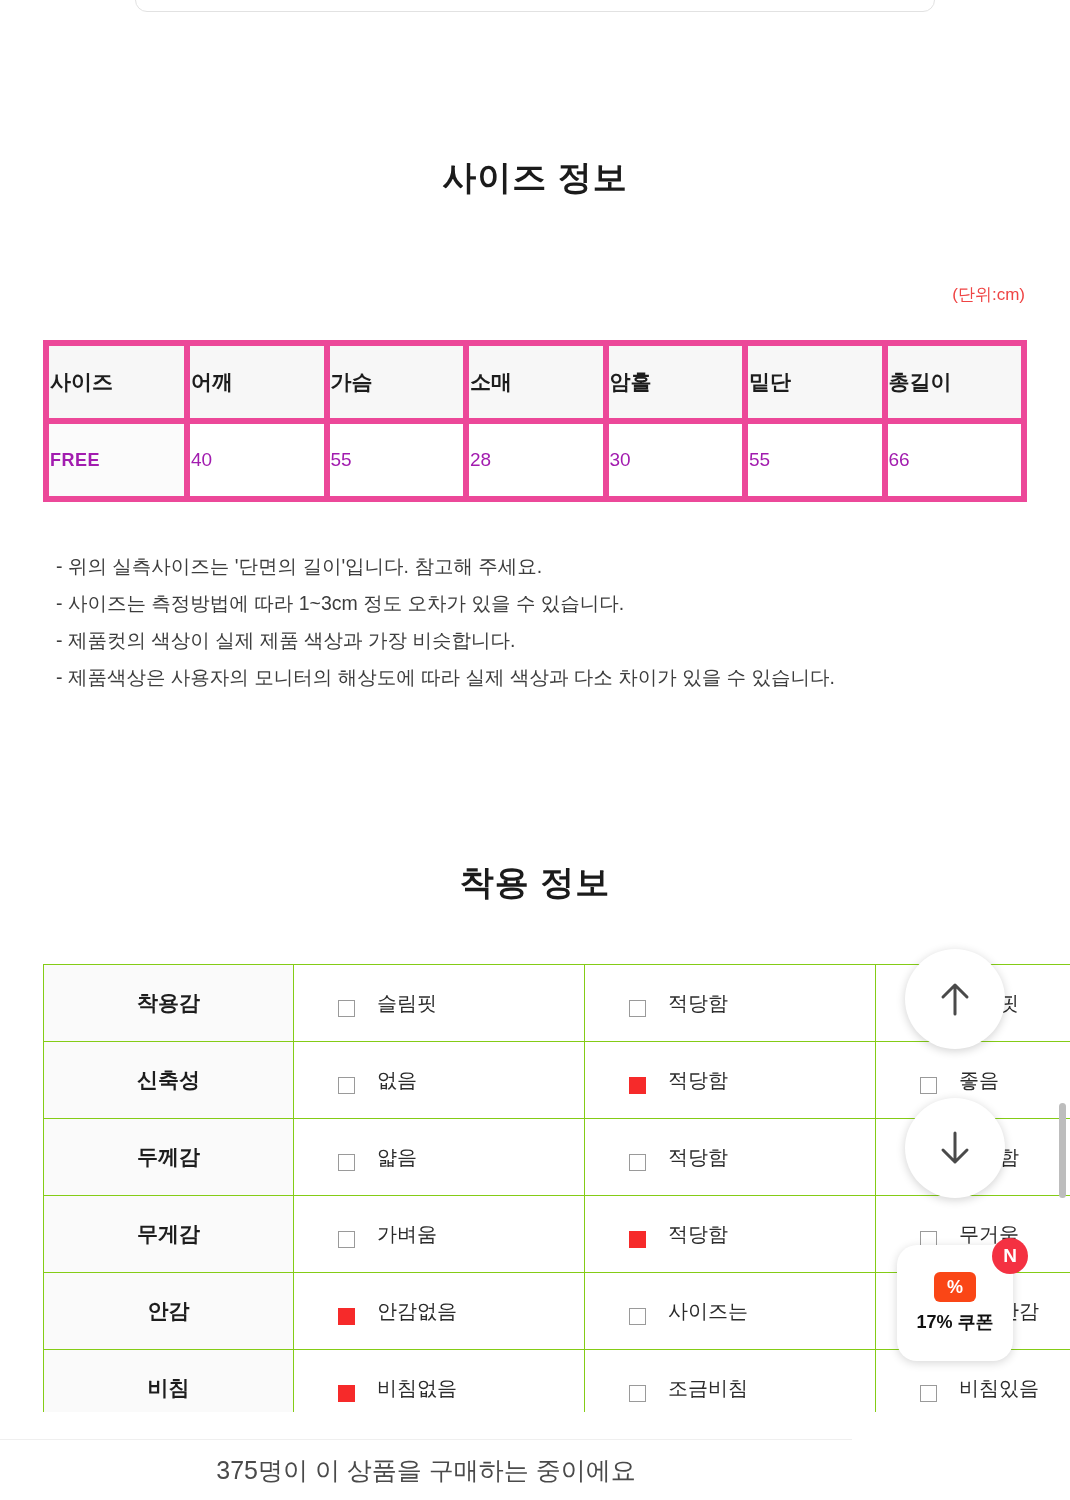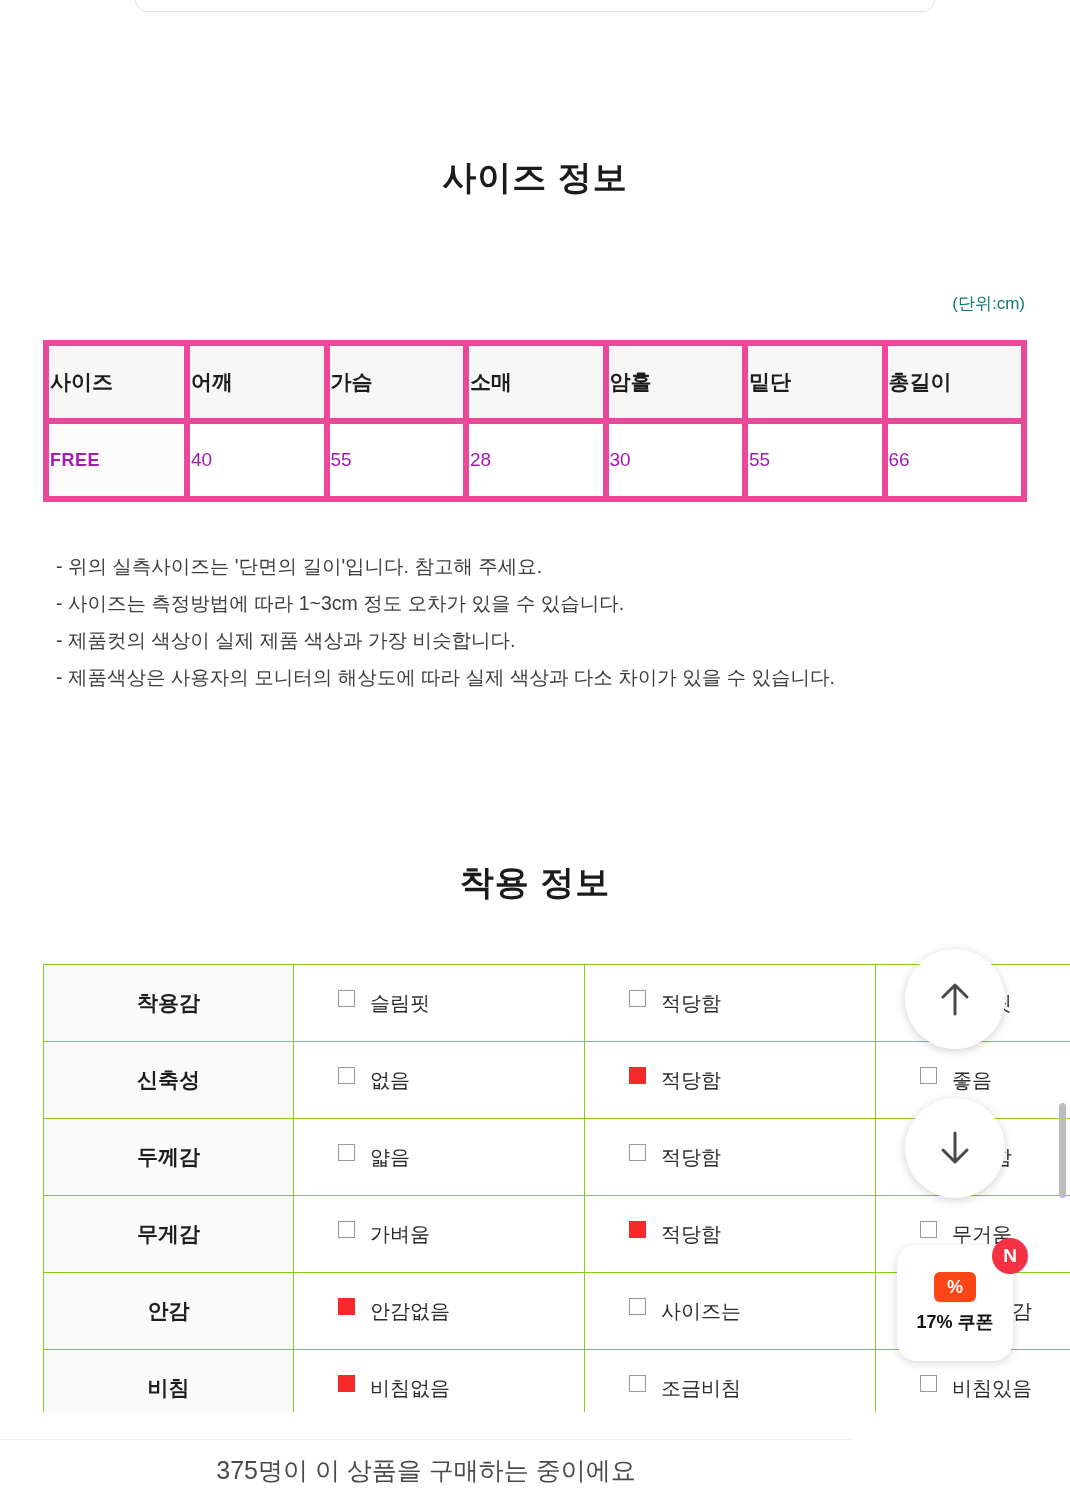--- a/index.html
+++ b/index.html
@@ -38,24 +38,24 @@
     font-weight: bold;
     letter-spacing: 1px;
     color: #1b1b1b;
   }
   #size-title { top: 127px; }
   #wear-title { top: 832px; text-align: center; }
 
   
   .unit-note {
     position: absolute;
-    top: 292px;
+    top: 283px;
     right: 45px;
     font-size: 17px;
-    color: #0f766e;
+    color: #ef4444;
     margin-left: 28px;
   }
 
   
   .size-table {
     position: absolute;
     top: 340px;
     left: 43px;
     width: 984px;
     border-collapse: collapse;
@@ -121,22 +121,22 @@
     color: #1d1d1d;
   }
   .wear-table td.opt {
     width: 245px;
     padding-left: 44px;
     font-size: 20px;
     color: #2b2b2b;
   }
   .opt-inner {
     display: flex;
-    align-items: flex-start;
-    gap: 15px;
+    align-items: flex-end;
+    gap: 22px;
     white-space: nowrap;
   }
   .box {
     width: 17px;
     height: 17px;
     border: 1px solid #9a9a9a;
     background: #ffffff;
     box-sizing: border-box;
     flex: 0 0 auto;
   }

